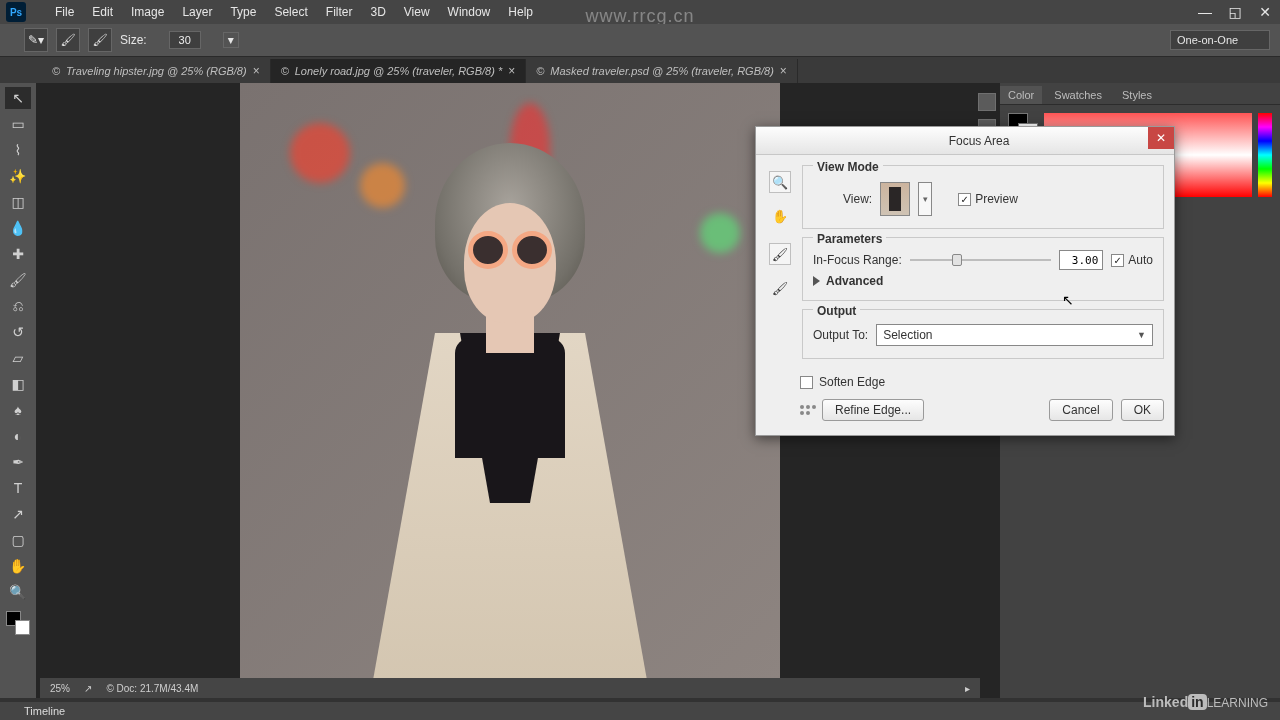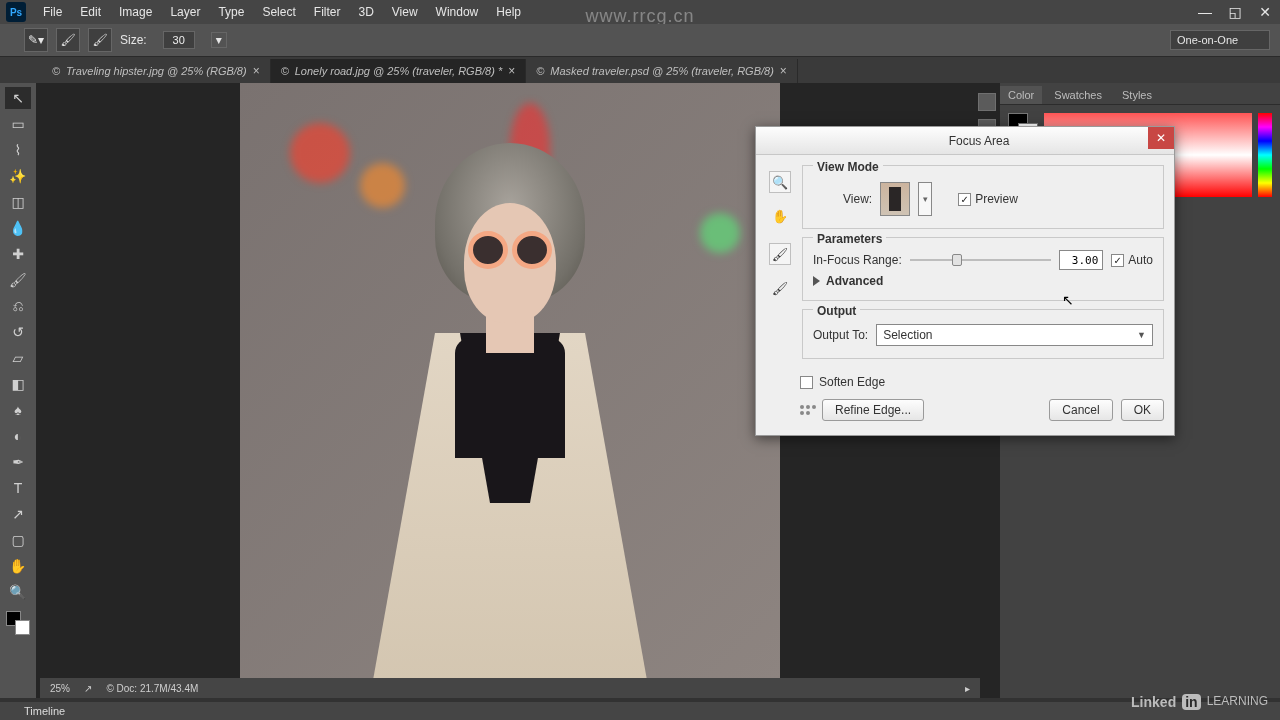--- a/index.html
+++ b/index.html
@@ -1,28 +1,28 @@
 <!DOCTYPE html>
 <html><head>
 <meta charset="utf-8">
 <style>
   * { margin: 0; padding: 0; box-sizing: border-box; font-family: "Segoe UI", Tahoma, sans-serif; }
   body { background: #323232; width: 1280px; height: 720px; overflow: hidden; position: relative; font-size: 12px; color: #e6e6e6; }
 
   
   .menubar { height: 24px; background: #454545; display: flex; align-items: center; padding-left: 6px; }
-  .menubar .logo { width: 20px; height: 20px; background: #001e36; display: flex; align-items: center; justify-content: center; color: #31a8ff; font-weight: bold; font-size: 10px; border-radius: 3px; margin-right: 8px; }
+  .menubar .logo { width: 20px; height: 20px; background: #001e36; display: flex; align-items: center; justify-content: center; color: #31a8ff; font-weight: bold; font-size: 10px; border-radius: 3px; margin-right: 20px; }
   .menubar .mitem { padding: 0 9px; font-size: 12px; cursor: default; }
   .window-controls { position: absolute; right: 0; top: 0; display: flex; height: 24px; }
   .wc { width: 30px; display: flex; align-items: center; justify-content: center; font-size: 14px; }
 
   
   .optbar { height: 33px; background: #535353; display: flex; align-items: center; padding-left: 24px; gap: 8px; border-bottom: 1px solid #2a2a2a; position: relative; }
   .tool-preset { width: 24px; height: 24px; background: #3f3f3f; border: 1px solid #666; display:flex;align-items:center;justify-content:center;}
-  .size-box { display: flex; align-items: center; gap: 16px; }
+  .size-box { display: flex; align-items: center; gap: 22px; }
   .size-input { width: 32px; height: 18px; background: #3f3f3f; border: 1px solid #666; color: #eee; text-align: center; font-size: 11px; }
   .right-dd { position:absolute; right:10px; top:6px; width: 100px; height:20px; background:#3f3f3f; border:1px solid #666; font-size:11px; display:flex;align-items:center;padding:0 6px;}
 
   
   .doc-tabs { height: 26px; background: #3a3a3a; display: flex; padding-left: 42px; align-items:flex-end; }
   .doc-tab { height: 24px; padding: 0 10px; display: flex; align-items: center; gap: 6px; font-size: 11px; color: #bfbfbf; font-style: italic; border-right:1px solid #2a2a2a;}
   .doc-tab.active { background: #252525; }
   .doc-tab .closex { font-style: normal; font-size: 12px; }
 
   
@@ -105,21 +105,21 @@
   .btn{height:22px;padding:0 12px;border:1px solid #9a9a9a;background:linear-gradient(#fdfdfd,#e6e6e6);border-radius:3px;font-size:12px;display:flex;align-items:center;}
   .btn.primary{font-weight:normal;}
   .dlg-foot{display:flex;justify-content:space-between;align-items:center;padding:0 0 0 34px;}
   .dots{width:18px;height:14px;display:flex;flex-wrap:wrap;gap:2px;align-content:center;}
   .dots i{width:4px;height:4px;background:#888;border-radius:50%;}
 
   
   .timeline{position:absolute;left:0;right:0;bottom:0;height:18px;background:#454545;display:flex;align-items:center;padding:0 24px;font-size:11px;color:#ddd;}
 
   
-  .linkedin{position:absolute;right:12px;bottom:10px;color:#bcbcbc;font-size:14px;font-weight:600;display:flex;align-items:flex-start;gap:6px;}
+  .linkedin{position:absolute;right:12px;bottom:10px;color:#bcbcbc;font-size:14px;font-weight:600;display:flex;align-items:flex-end;}
   .linkedin .sq{background:#bcbcbc;color:#2a2a2a;padding:0 3px;font-weight:700;border-radius:4px;}
 
   .site-wm{position:absolute;top:6px;left:50%;transform:translateX(-50%);color:rgba(255,255,255,.35);font-size:18px;font-weight:300;letter-spacing:1px;pointer-events:none;}
   .cursor{position:absolute;left:1062px;top:292px;font-size:14px;color:#000;pointer-events:none;}
 </style>
 </head>
 <body>
 
 <div class="menubar">
   <div class="logo">Ps</div>

